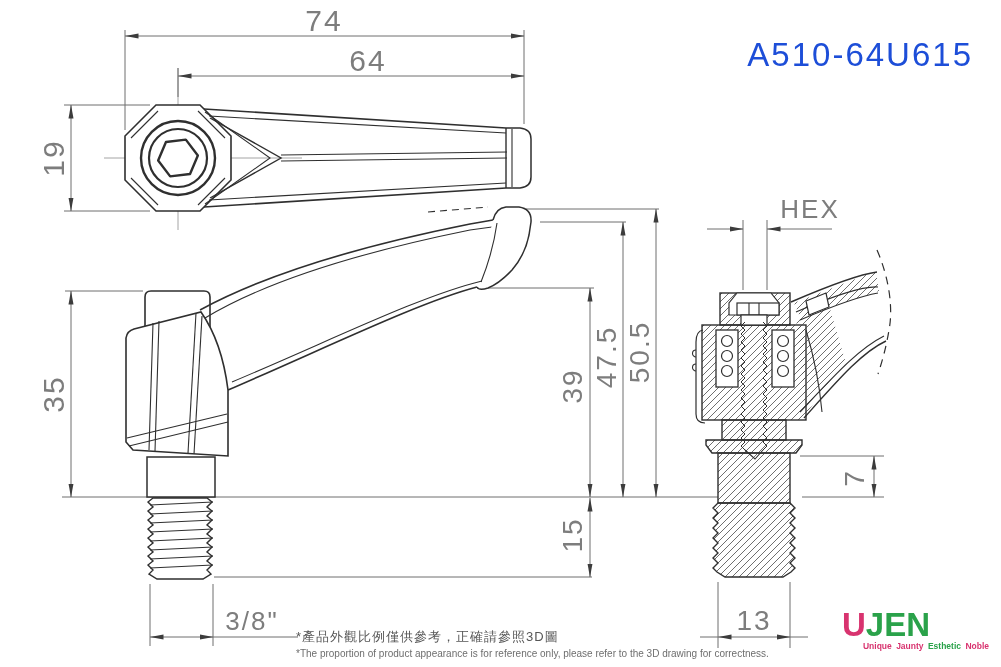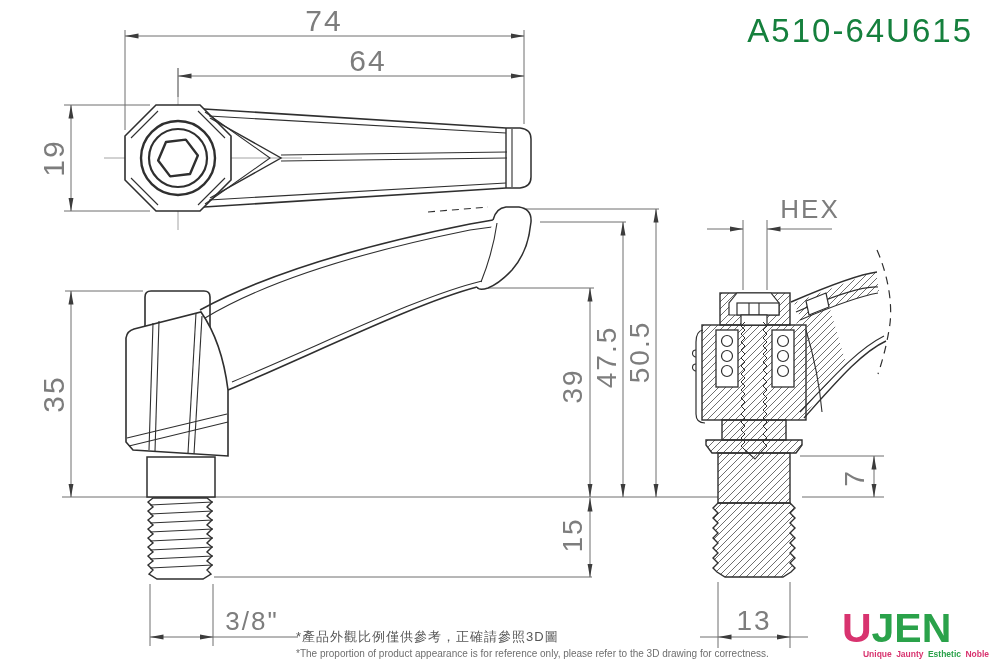--- a/index.html
+++ b/index.html
@@ -1,26 +1,26 @@
 <!DOCTYPE html>
 <html><head>
 <meta charset="utf-8">
 <style>
   html,body{margin:0;padding:0;background:#fff;}
   #stage{position:relative;width:1001px;height:667px;background:#ffffff;overflow:hidden;
          font-family:"Liberation Sans",sans-serif;}
   #draw{position:absolute;left:0;top:0;}
   svg text{font-family:"Liberation Sans",sans-serif;fill:#7d7d7d;letter-spacing:2px;}
-  .part-number{position:absolute;top:12px;right:28px;font-size:33px;color:#15803d;
+  .part-number{position:absolute;top:36px;right:28px;font-size:33px;color:#1d4ed8;
                letter-spacing:2px;font-weight:400;}
   .notes{position:absolute;left:296px;top:628px;color:#5f5f5f;}
   .note-zh{font-size:13px;letter-spacing:1px;color:#565656;}
   .note-en{font-size:10px;margin-top:2px;color:#6e6e6e;}
   .logo{position:absolute;right:10px;top:608px;text-align:left;line-height:1;}
-  .logo-name{font-size:41px;font-weight:bold;letter-spacing:0px;}
+  .logo-name{font-size:33px;font-weight:bold;letter-spacing:0px;}
   .logo-tagline{font-size:8.5px;margin-top:1px;font-weight:bold;letter-spacing:0px;white-space:nowrap;margin-left:21px;}
   .logo-tagline span{margin-right:2px;}
 </style>
 </head>
 <body>
 
 <div id="stage">
 
 <svg id="draw" width="1001" height="667" viewBox="0 0 1001 667">
   <defs>

